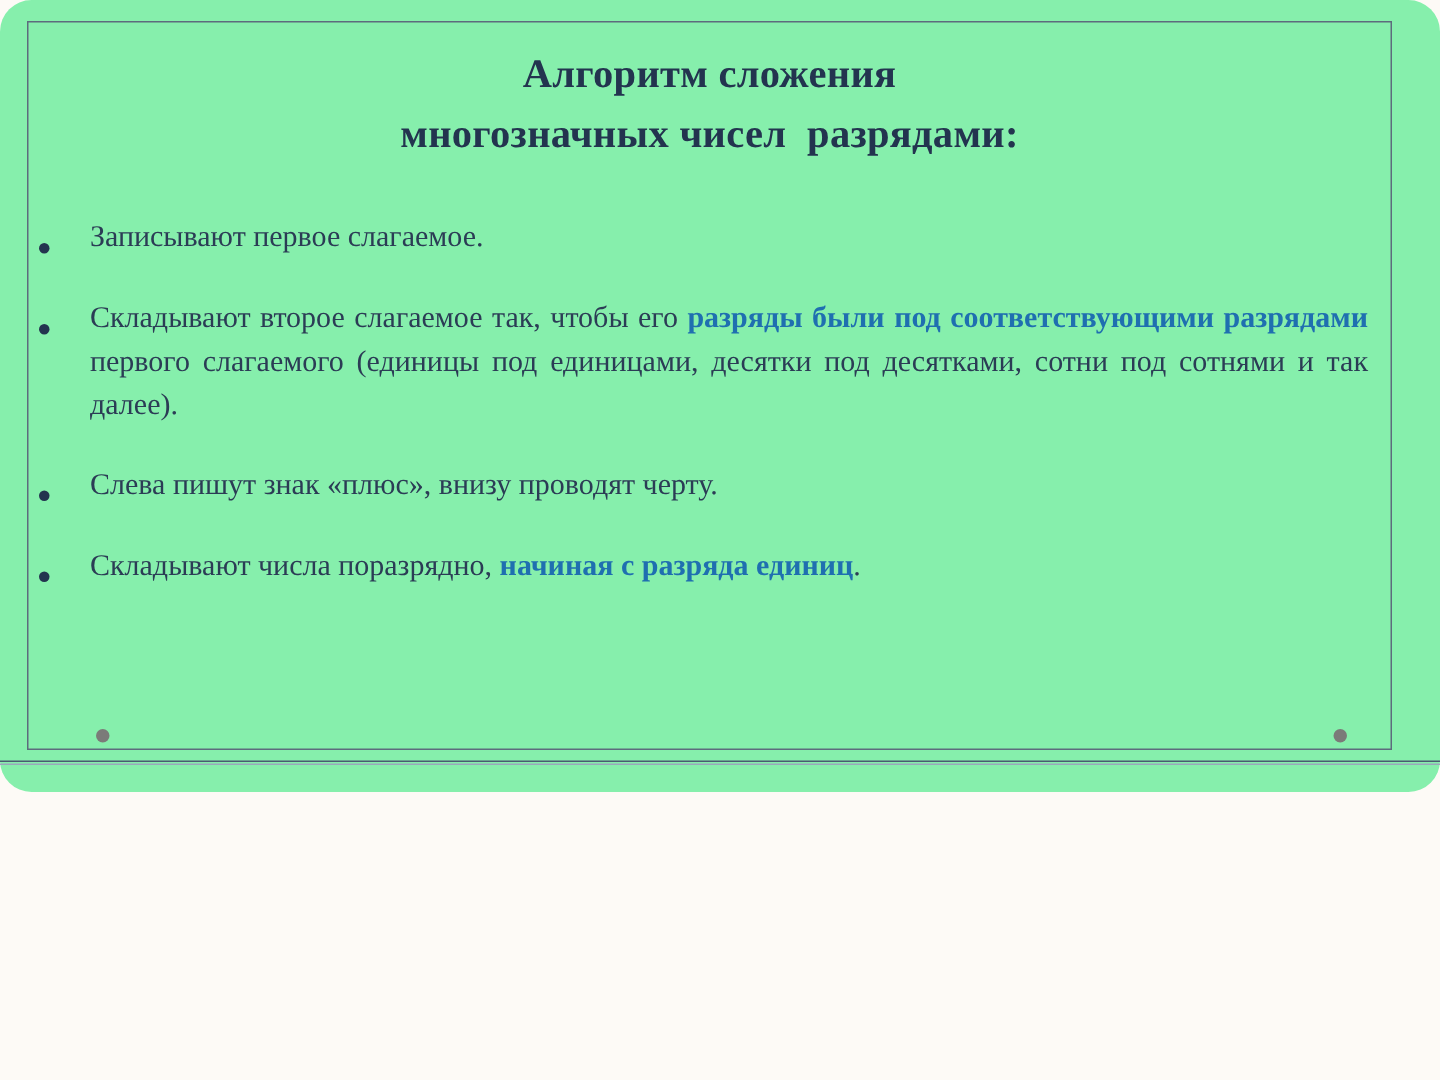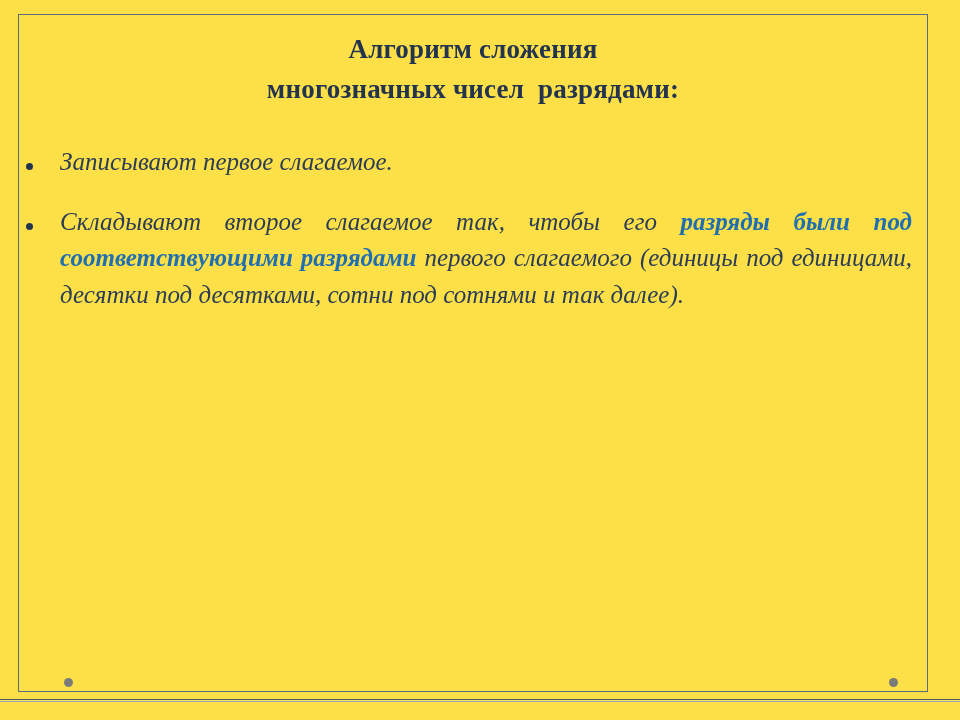--- a/index.html
+++ b/index.html
@@ -10,23 +10,24 @@
     width: 960px;
     height: 720px;
     background: #fdfaf6;
     font-family: "Liberation Serif", "DejaVu Serif", serif;
     overflow: hidden;
   }
 
   #slide {
     position: relative;
     width: 960px;
-    height: 720px;
-    background: #fde047;
+    height: 528px;
+    background: #86efac;
     box-sizing: border-box;
+    border-radius: 21px;
   }
 
   
   #frame {
     position: absolute;
     left: 18px;
     top: 14px;
     right: 32px;
     bottom: 28px;
     border: 1px solid #5d6b7d;
@@ -94,25 +95,24 @@
     display: inline-block;
     width: 7px;
     height: 7px;
     border-radius: 50%;
     background: #23344f;
   }
 
   .bullet-text {
     flex: 1 1 auto;
     color: #2b3c55;
-    font-size: 25px;
+    font-size: 20px;
     line-height: 1.45;
     text-align: justify;
     text-justify: inter-word;
-    font-style: italic;
   }
   
   .bullet-text > span { display: inline; }
 
   .hl {
     color: #1f6fb0;
     font-weight: bold;
   }
 
   
@@ -142,20 +142,28 @@
 
     <div id="bullets">
         <div class="bullet-row">
           <div class="bullet-dot"><i></i></div>
           <div class="bullet-text"><span>Записывают первое слагаемое.</span></div>
         </div>
         <div class="bullet-row">
           <div class="bullet-dot"><i></i></div>
           <div class="bullet-text"><span>Складывают второе слагаемое так, чтобы его </span><span class="hl">разряды были под соответствующими разрядами</span><span> первого  слагаемого (единицы под единицами, десятки под десятками, сотни под сотнями и так далее).</span></div>
         </div>
+        <div class="bullet-row">
+          <div class="bullet-dot"><i></i></div>
+          <div class="bullet-text"><span>Слева пишут знак «плюс», внизу проводят черту.</span></div>
+        </div>
+        <div class="bullet-row">
+          <div class="bullet-dot"><i></i></div>
+          <div class="bullet-text"><span>Складывают числа поразрядно, </span><span class="hl">начиная с разряда единиц</span><span>.</span></div>
+        </div>
       </div>
 
   </div>
 
   <div id="bottom-rule"></div>
   <div class="deco-dot" id="deco-dot-left"></div>
   <div class="deco-dot" id="deco-dot-right"></div>
 
 </div>
 

